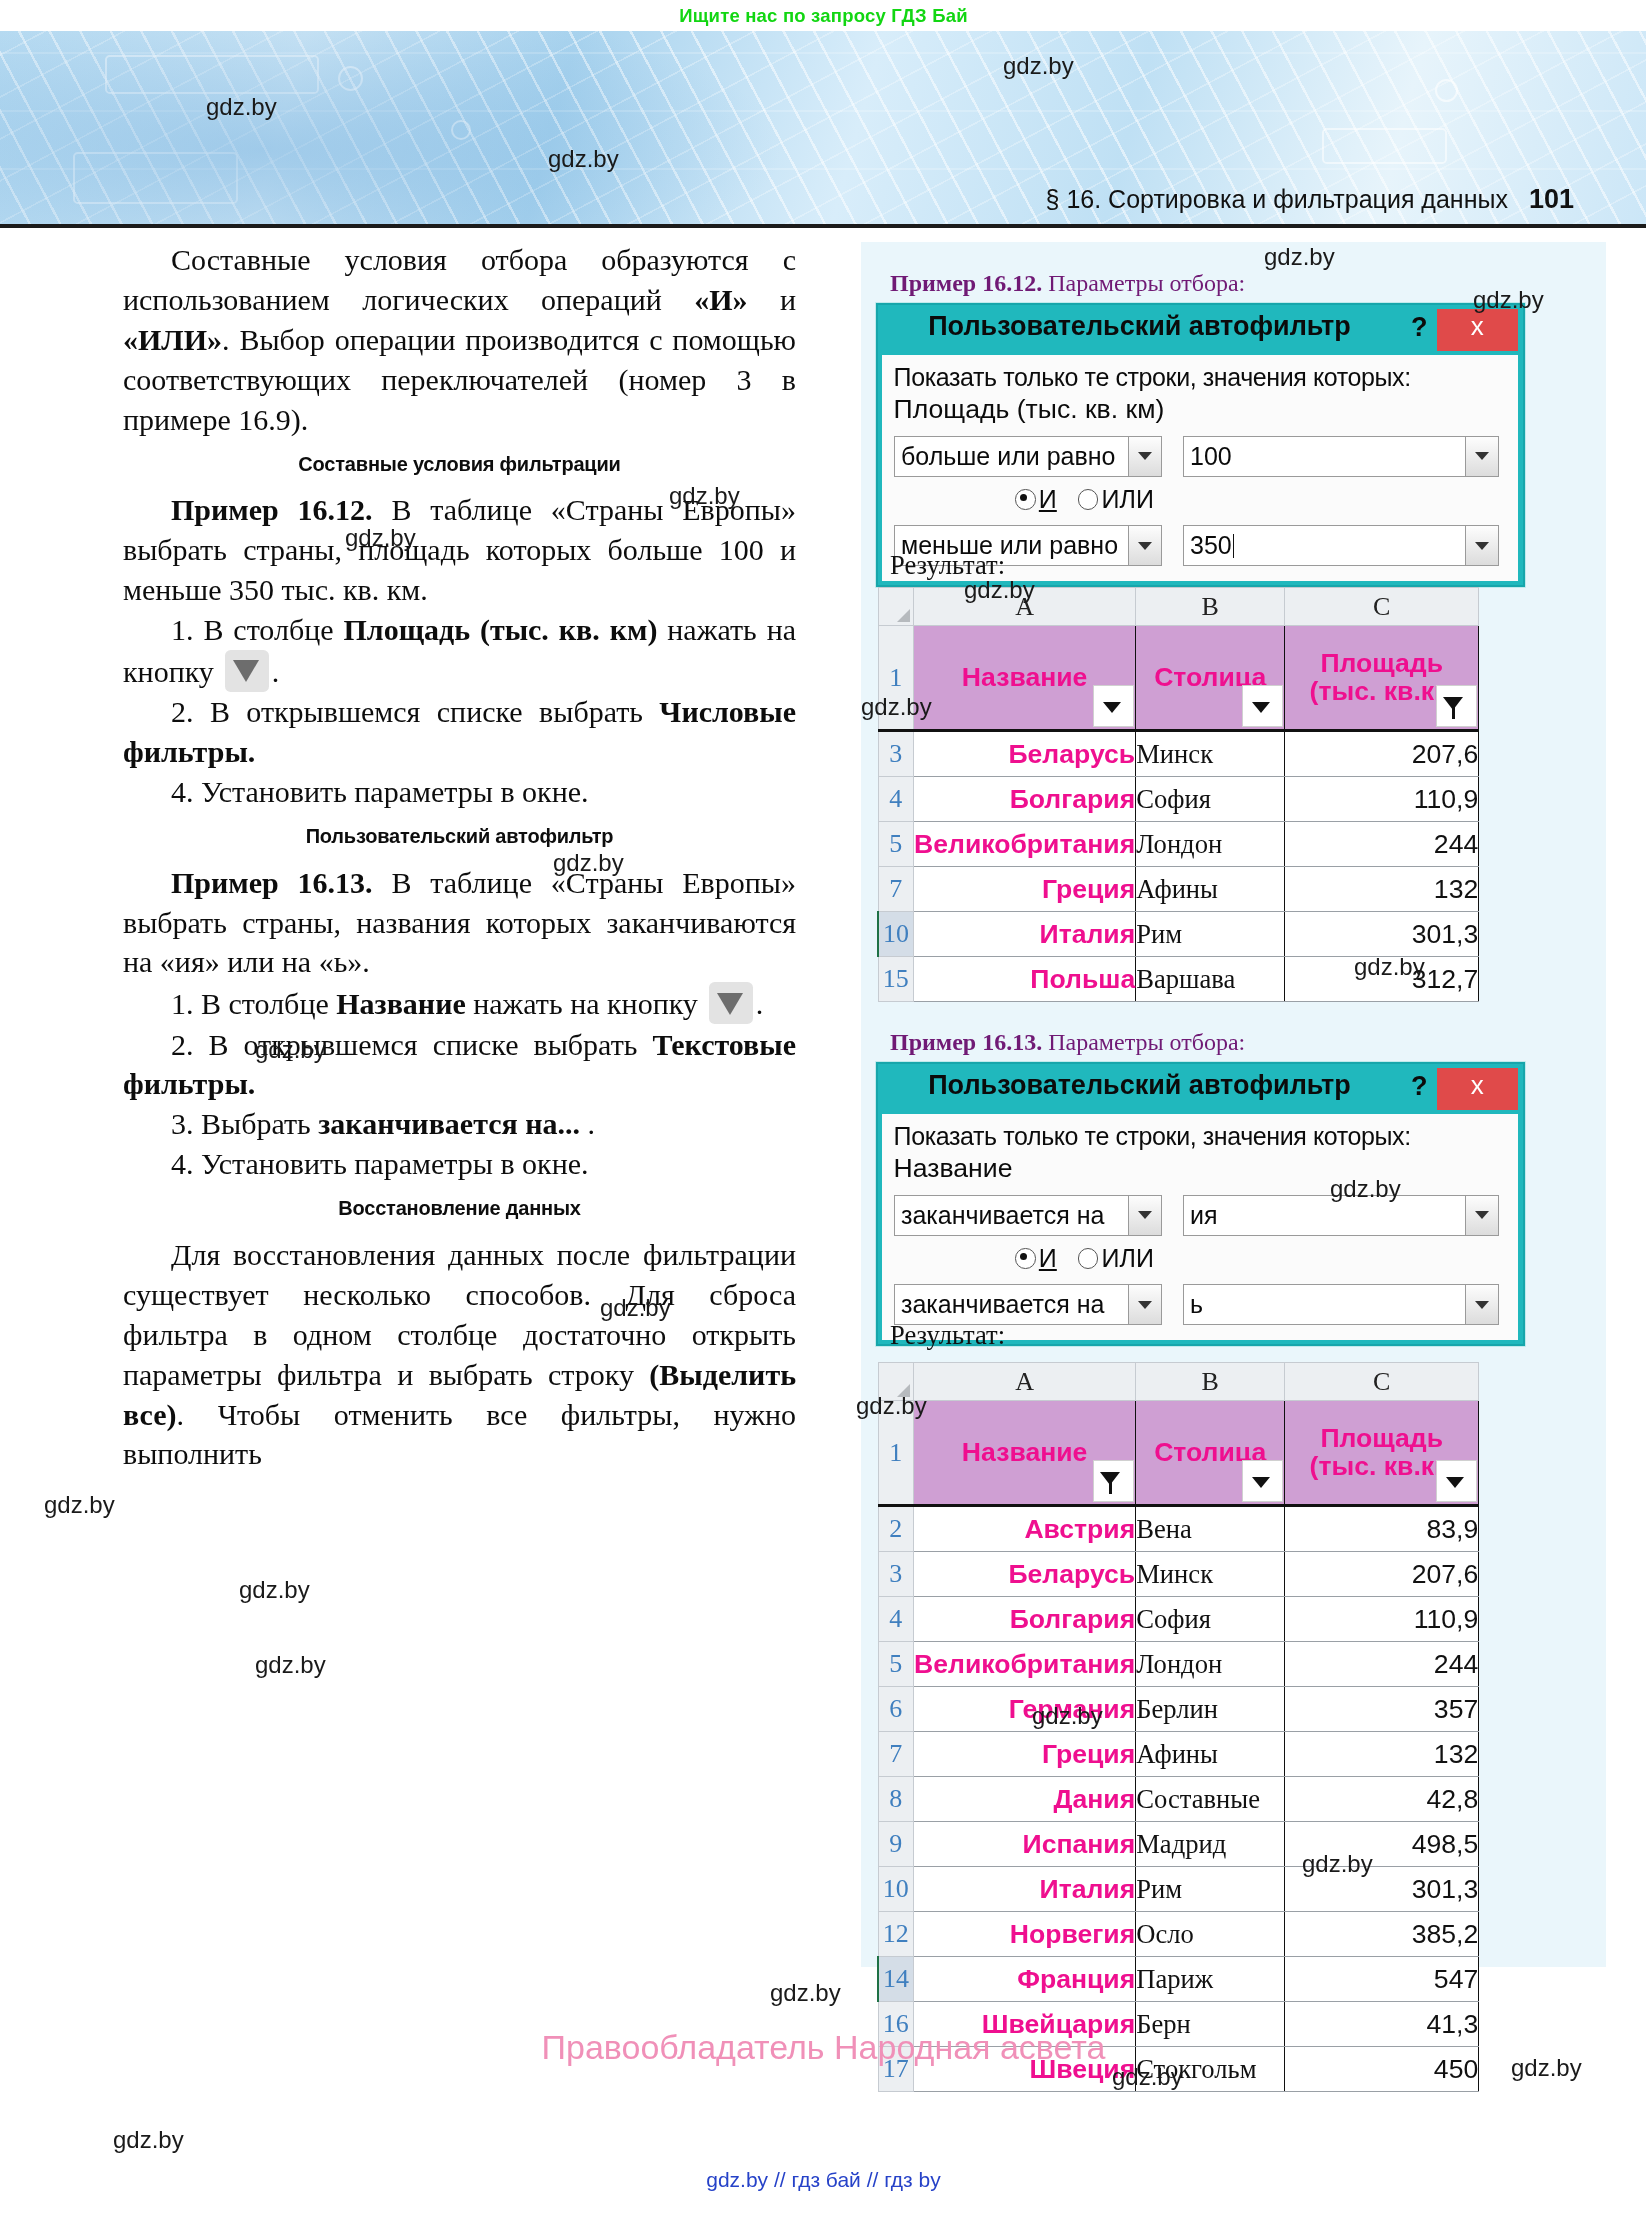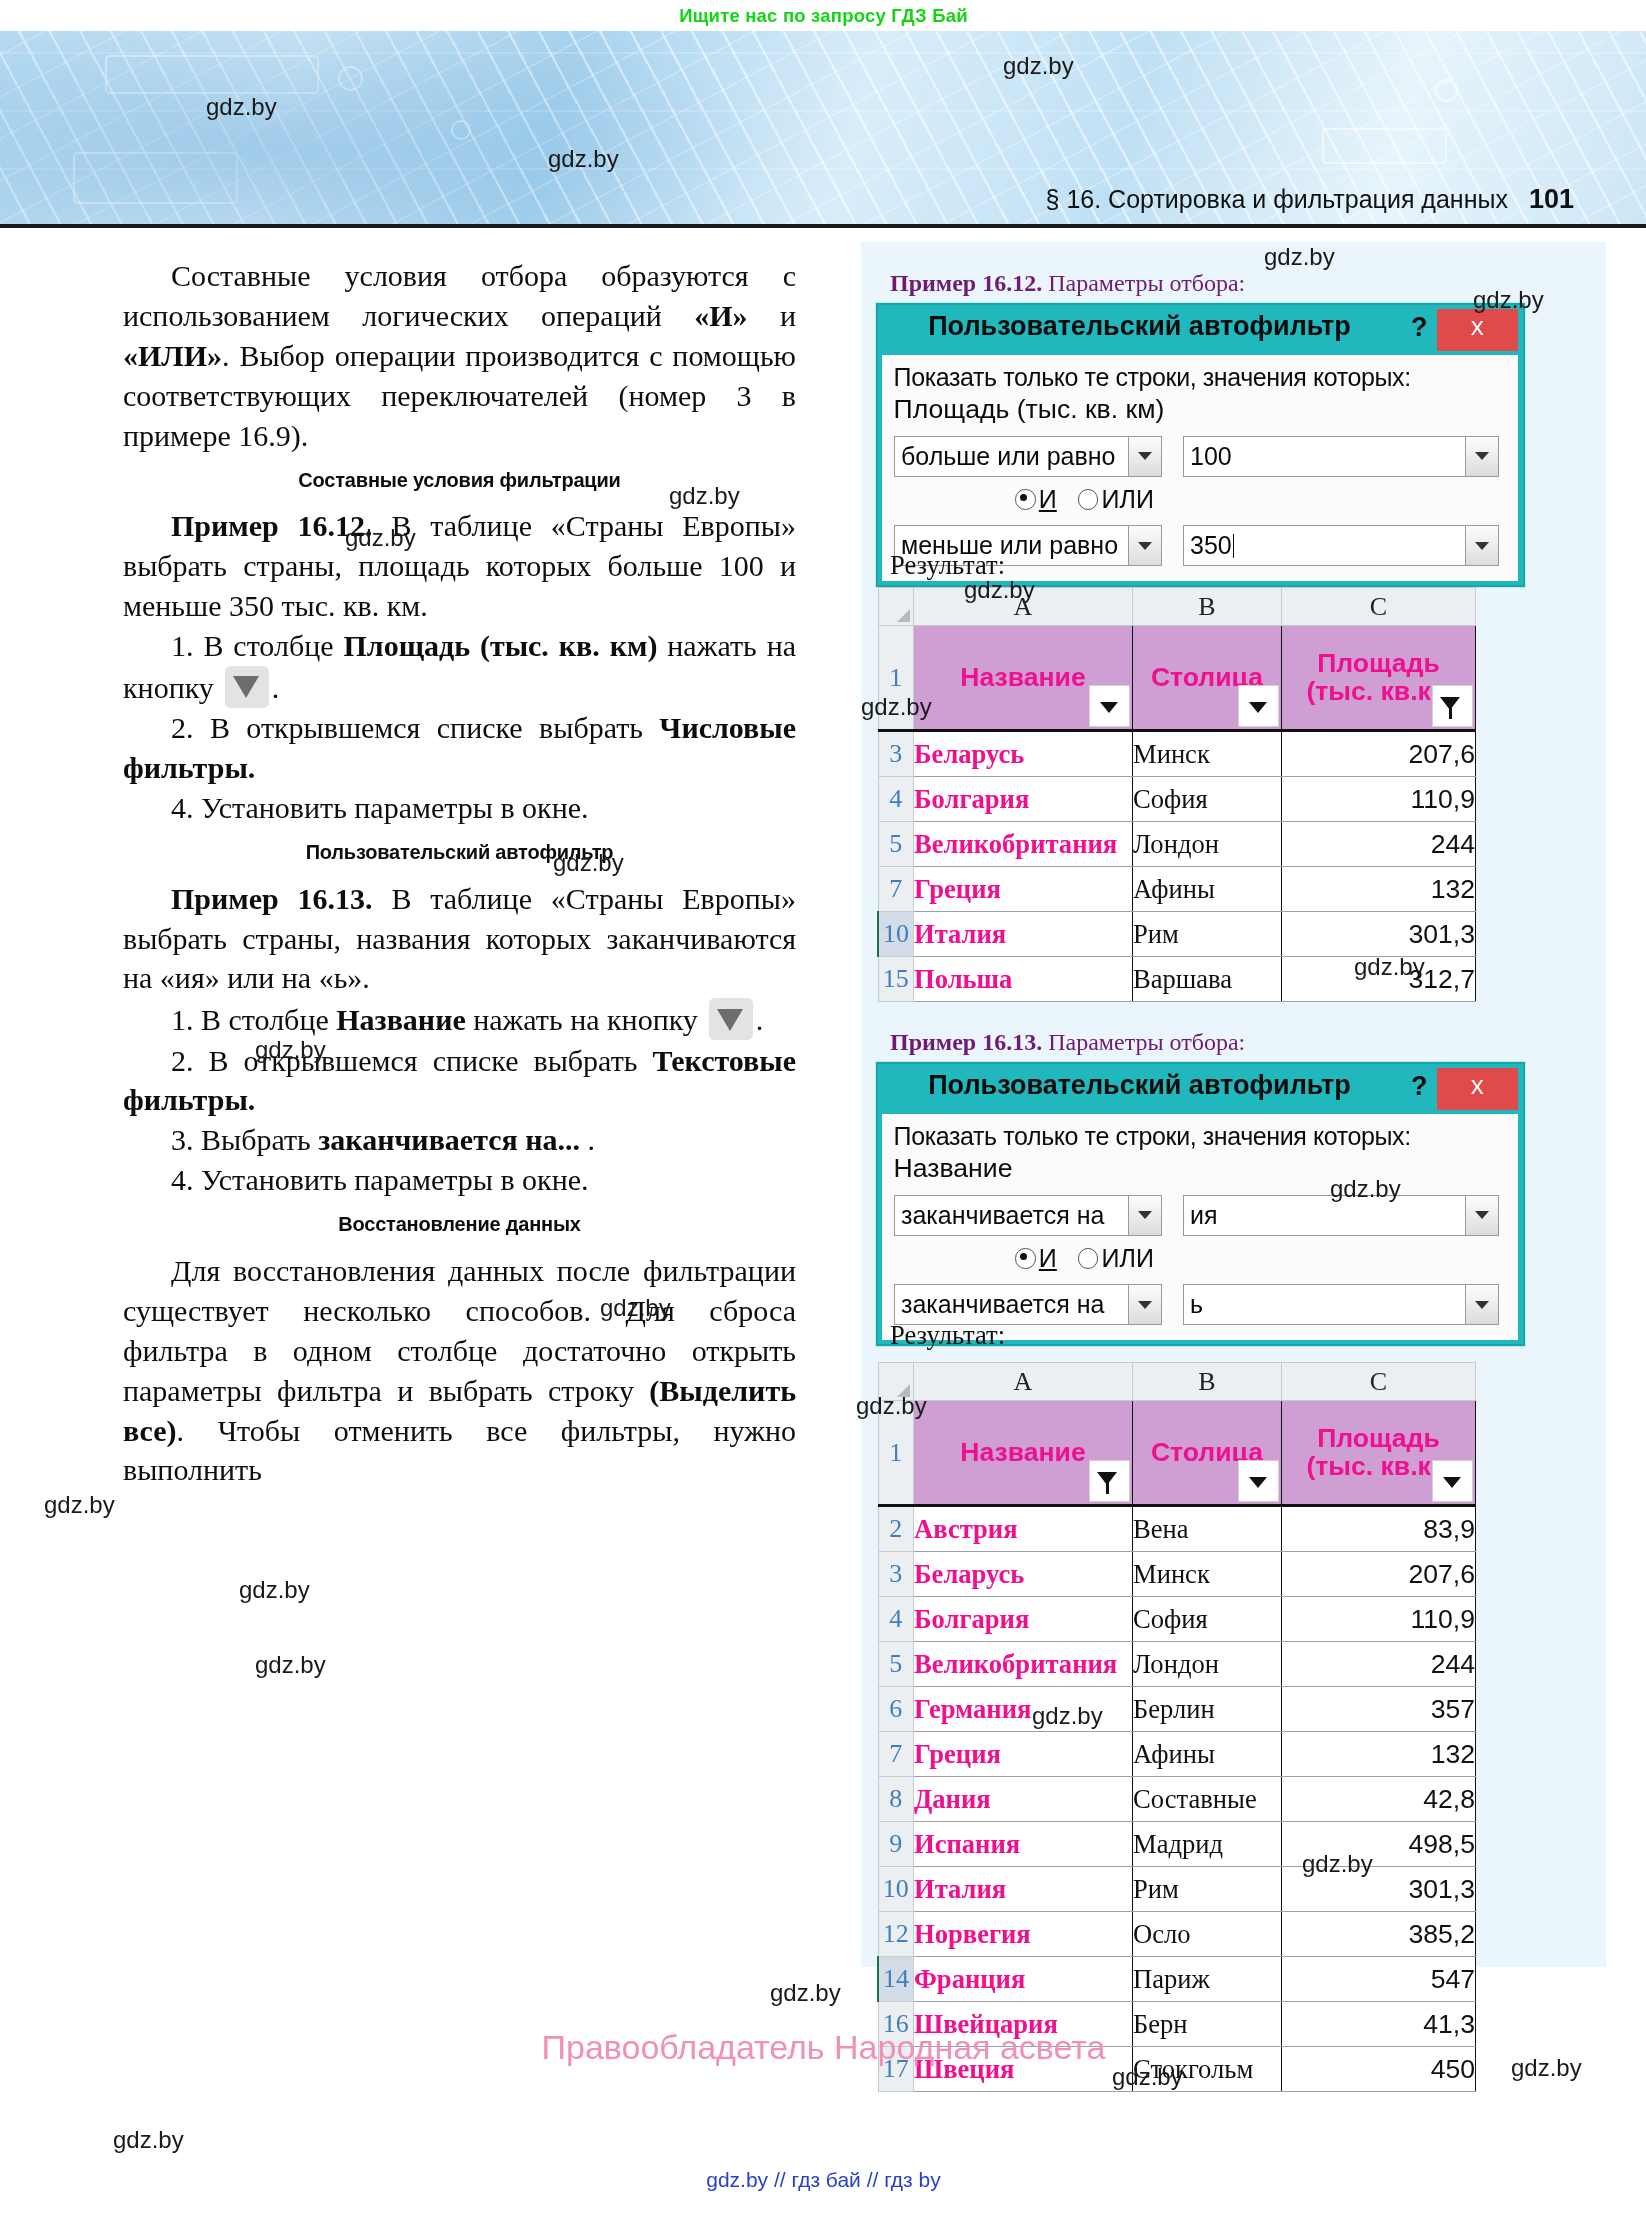--- a/index.html
+++ b/index.html
@@ -50,21 +50,21 @@
   }
   .header-title{
     position:absolute;right:73px;top:184px;
     font-family:"Liberation Sans",sans-serif;
     font-size:25px;color:#111;white-space:nowrap;
   }
   .header-title .pageno{font-weight:700;font-size:27px;margin-left:21px;}
 
   
   .col-left{
-    position:absolute;left:123px;top:256px;width:673px;
+    position:absolute;left:123px;top:240px;width:673px;
     font-size:30px;line-height:1.33;color:#0d0d0d;
     text-align:justify;
   }
   .col-left p{margin:0 0 0 0;text-indent:48px;}
   .col-left p.num{text-indent:48px;}
   .b{font-weight:700;}
   .subhead{
     display:block;text-align:center;font-family:"Liberation Sans",sans-serif;
     font-weight:700;font-size:20px;margin:11.3px 0 13px 0;text-indent:0;
     letter-spacing:-0.2px;
@@ -213,23 +213,24 @@
     content:"";position:absolute;left:6.4px;top:10.5px;width:0;height:0;
     border-left:10.5px solid transparent;border-right:10.5px solid transparent;
     border-top:13px solid #111;
   }
   .fbtn.funnel::before{
     content:"";position:absolute;left:15.3px;top:21px;width:3.2px;height:11.3px;
     background:#111;
   }
   .cell-name{
     border:0.8px solid #9aa0a6;border-left:1.6px solid #111;border-right:1.6px solid #111;
-    font-family:Liberation Serif, serif;font-weight:700;
+    font-family:Liberation Sans, sans-serif;font-weight:700;
     color:#ef0f8f;font-size:26.6px;height:44px;padding-left:4.8px;background:#fff;
     white-space:nowrap;
+    text-align:right;
   }
   .cell-cap{
     border:0.8px solid #9aa0a6;border-right:1.6px solid #111;
     font-size:26.6px;height:44px;padding-left:6.4px;background:#fff;color:#111;
     white-space:nowrap;
   }
   .cell-num{
     border:0.8px solid #9aa0a6;border-right:1.6px solid #111;
     font-family:"Liberation Sans",sans-serif;
     font-size:26.6px;height:44px;padding-right:8px;text-align:right;background:#fff;color:#111;

